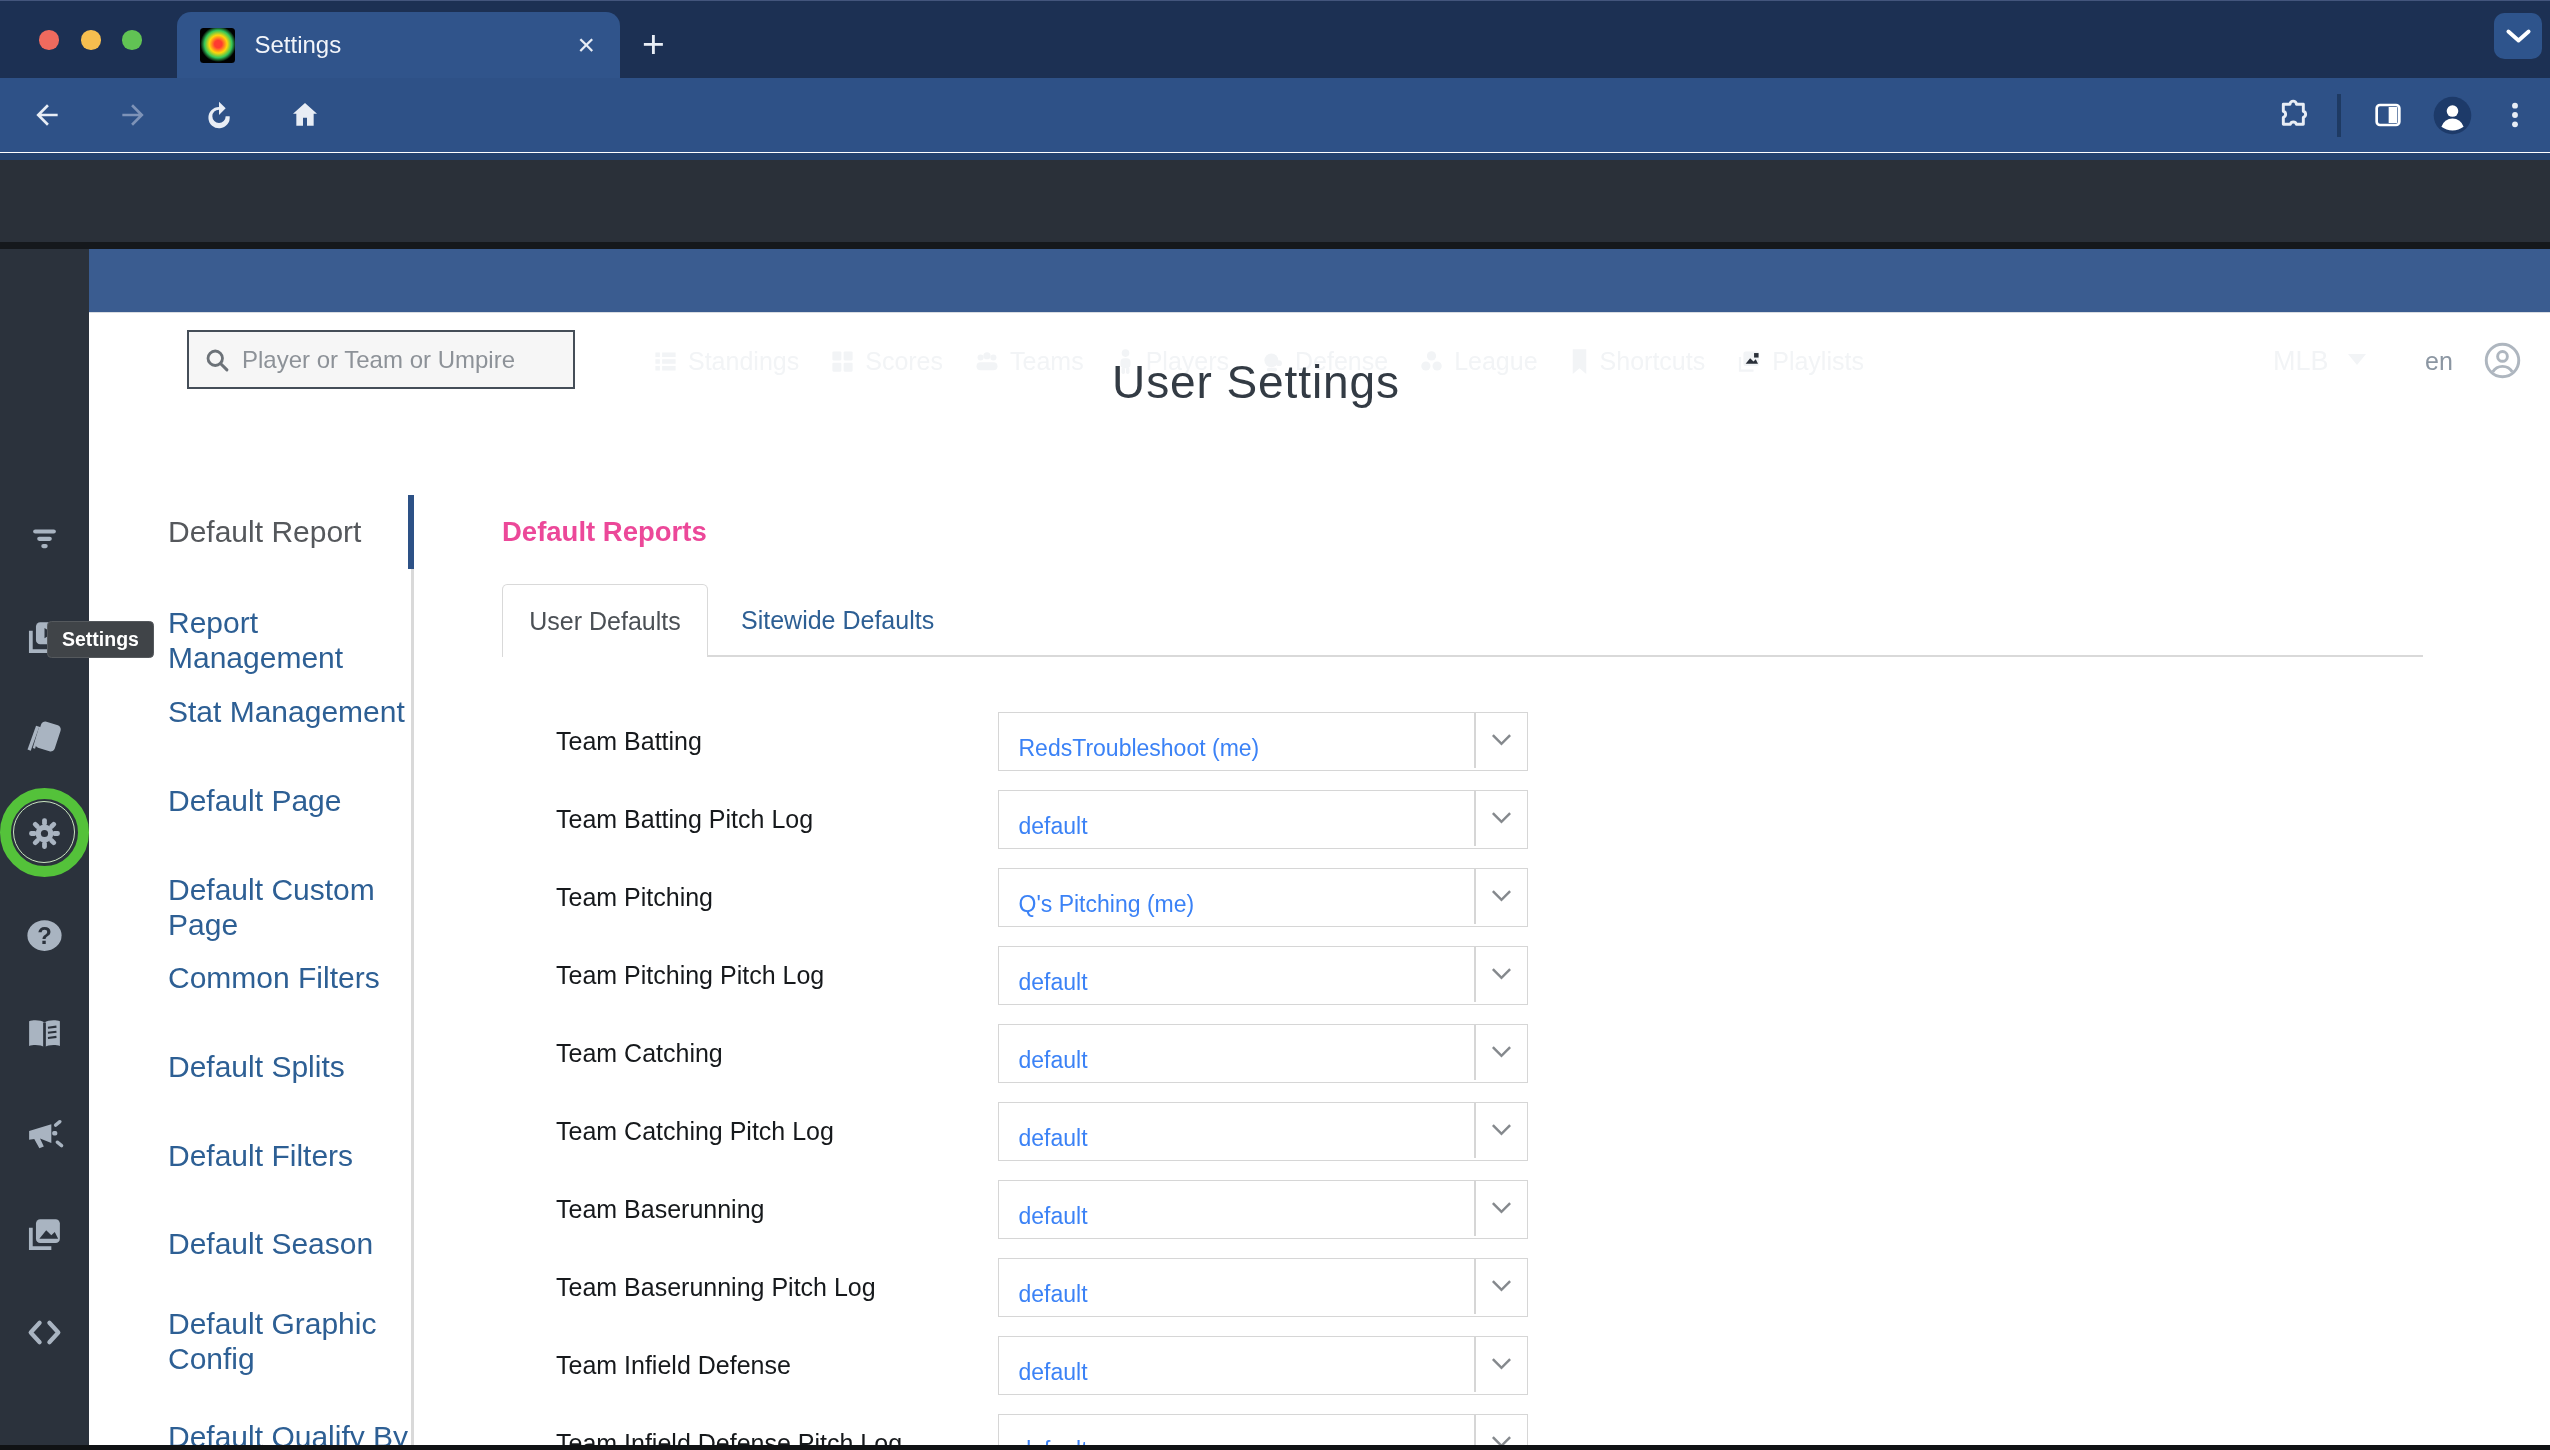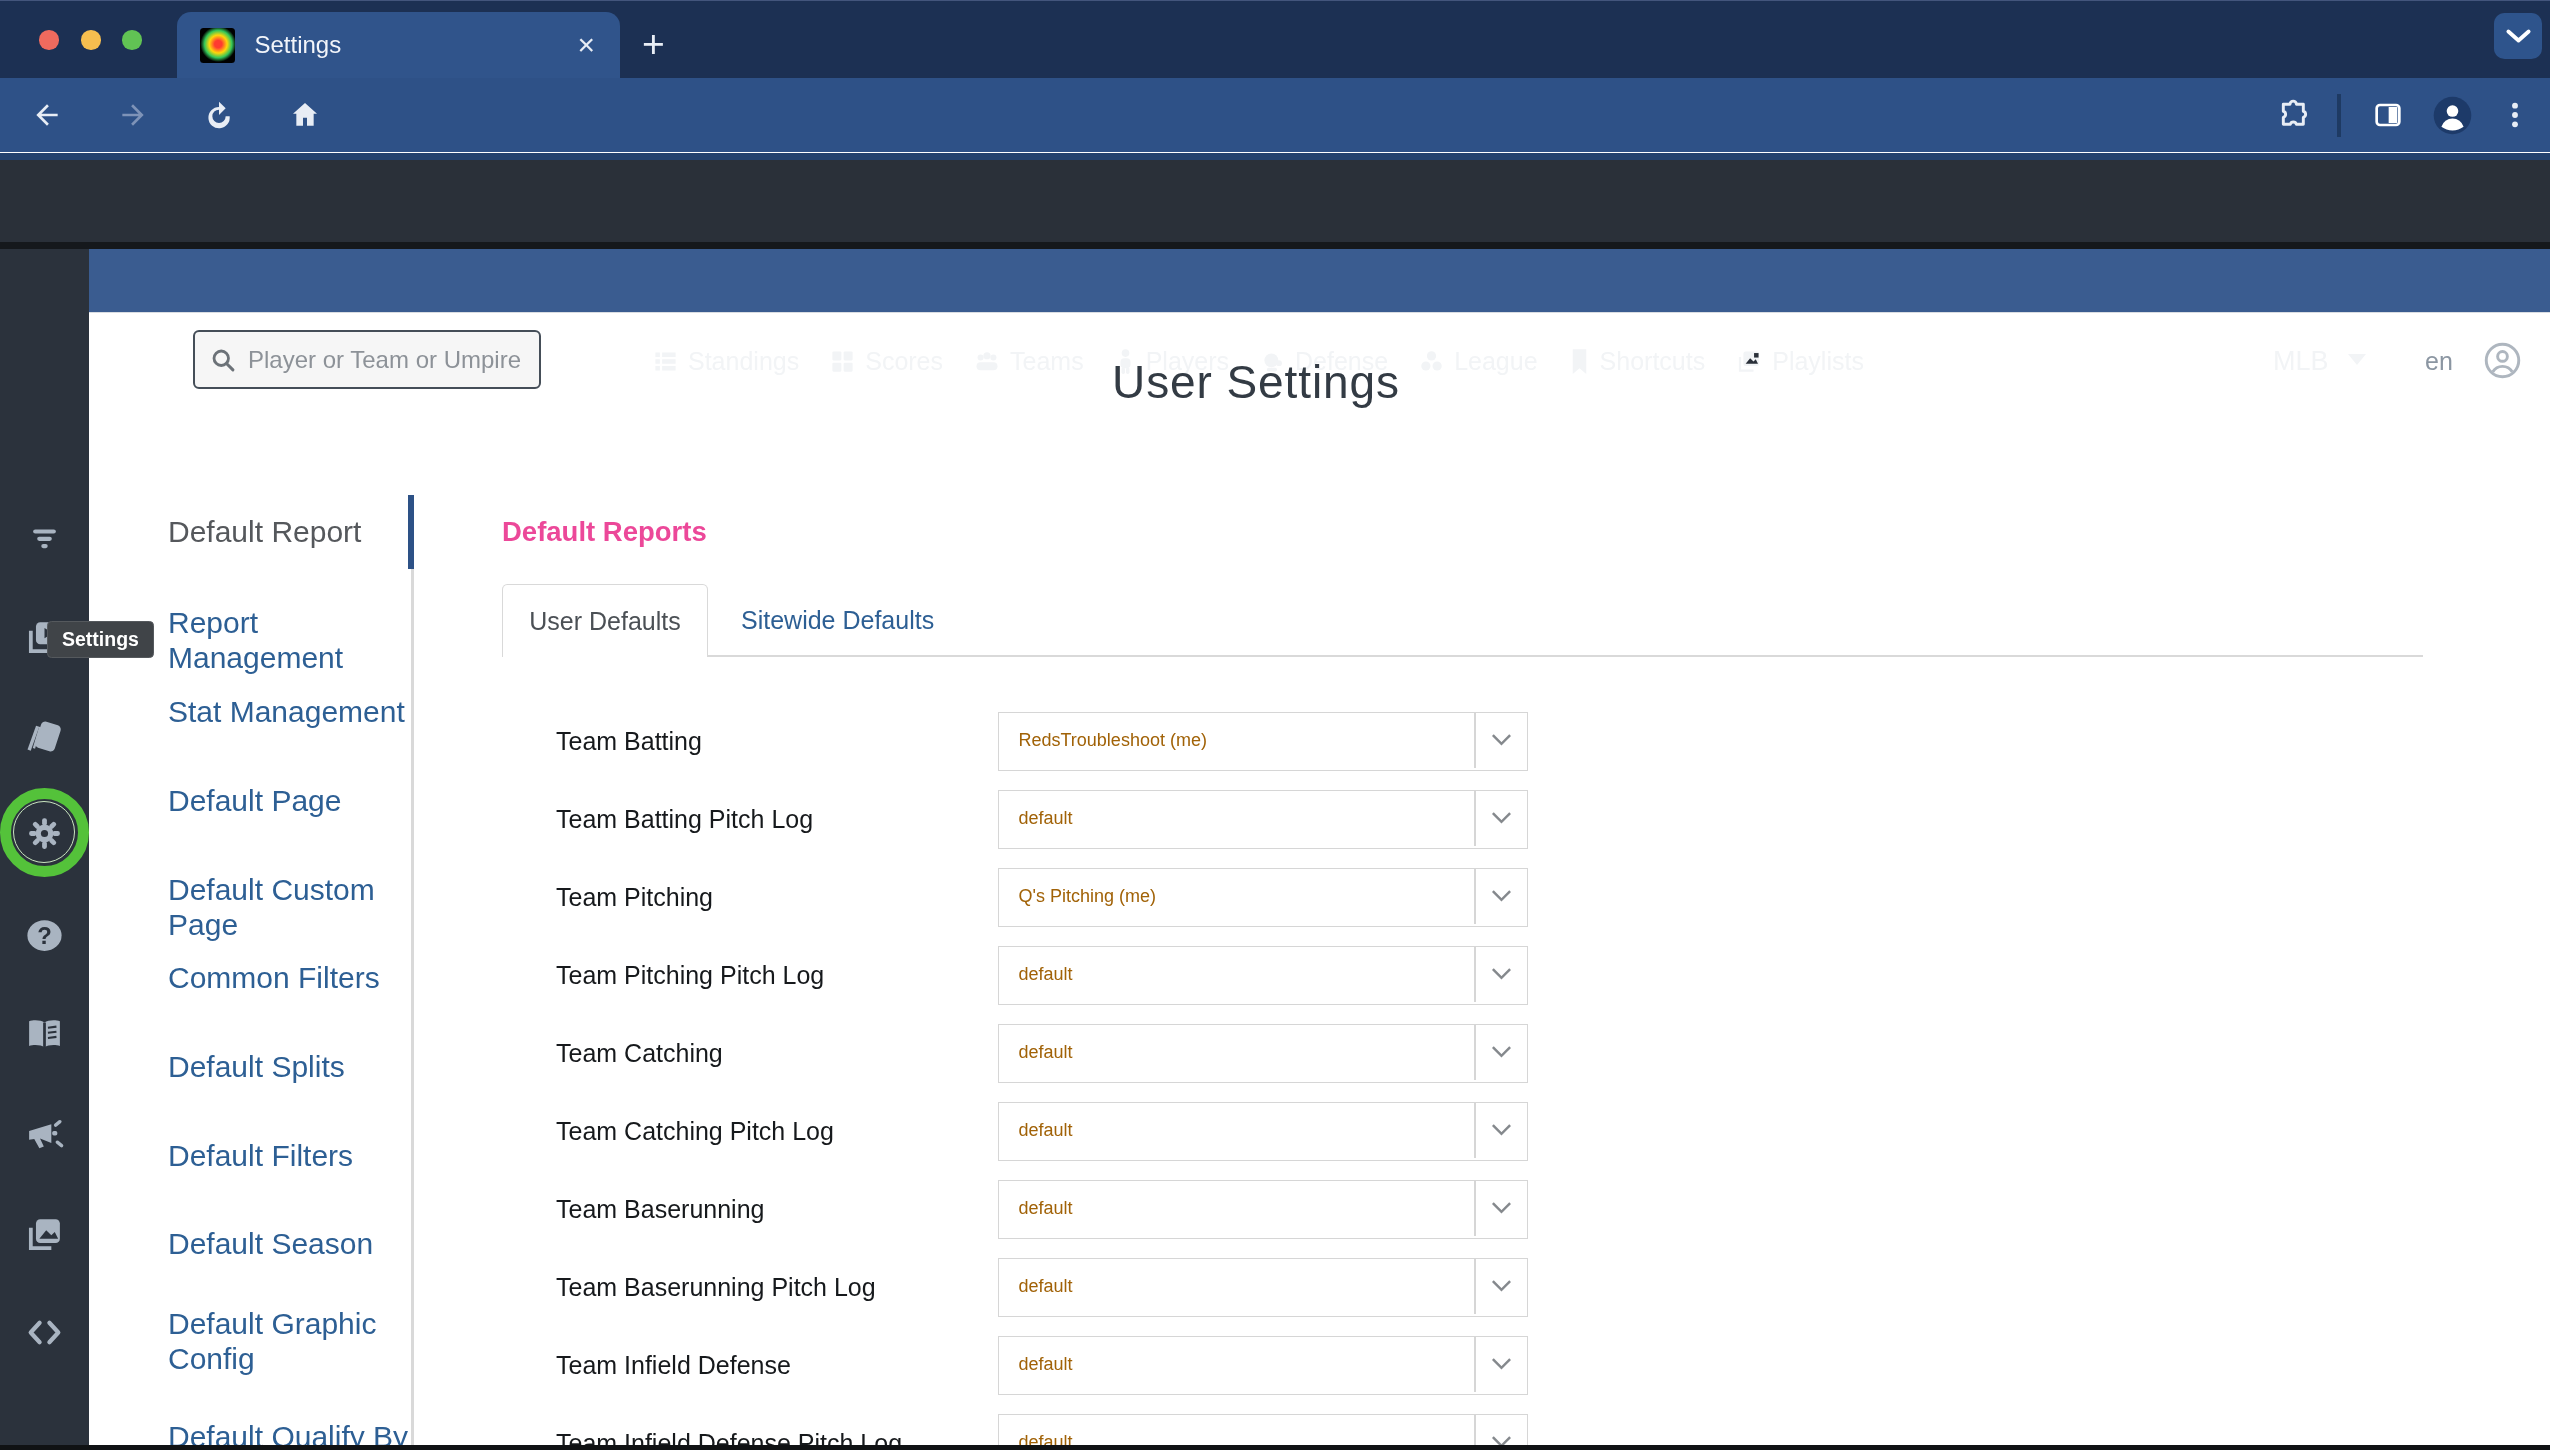--- a/index.html
+++ b/index.html
@@ -28,22 +28,22 @@
             display:flex;align-items:center;justify-content:center;}
   .url{margin-left:18px;font-size:25px;white-space:nowrap;overflow:hidden;flex:1;}
   .url .host{color:#f1f4f8;}
   .url .path{color:#9fb0ce;}
   .chrome-edge{left:0;top:153px;width:2550px;height:7px;background:#24426e;}
 
   
   .navbar{left:0;top:160px;width:2550px;height:82px;background:#2a3039;border-bottom:8px solid #15181c;}
   .brand{left:12.4px;top:163px;width:160px;text-align:center;}
   .brand-text{color:#fff;font-size:21px;font-weight:bold;letter-spacing:3.5px;margin-top:1.8px;}
-  .search{left:193px;top:170px;width:348px;height:59px;background:#f6f6f6;border:2.7px solid #454e58;
-          border-radius:6px;display:flex;align-items:center;box-sizing:border-box;}
+  .search{left:187px;top:170px;width:388px;height:59px;background:#f6f6f6;border:2.7px solid #454e58;
+          border-radius:0;display:flex;align-items:center;box-sizing:border-box;}
   .search input{border:none;outline:none;background:transparent;font-size:24px;color:#333;
                 font-family:"Liberation Sans",sans-serif;width:293px;}
   .search input::placeholder{color:#8d9298;}
   .navitems{left:652px;top:160px;height:82px;display:flex;align-items:center;gap:30px;}
   .navitem{display:flex;align-items:center;gap:9px;color:#f2f4f6;font-size:25px;}
   .nav-right-label{top:160px;height:82px;display:flex;align-items:center;color:#f2f4f6;font-size:27px;}
   .caret{width:0;height:0;border-left:9.8px solid transparent;border-right:9.8px solid transparent;
          border-top:11.5px solid #f2f4f6;}
   .lang{color:#8b96a2;font-size:25px;}
 
@@ -68,21 +68,21 @@
   .section-title{left:502px;top:516px;font-size:27.5px;font-weight:bold;color:#ec4899;}
   .tab-underline{left:502px;top:655px;width:1921px;height:1.8px;background:#d9d9d9;}
   .deftab{left:502px;top:584px;width:206px;height:73px;background:#fff;box-sizing:border-box;
           border:1.8px solid #d9d9d9;border-bottom:none;border-radius:5.3px 5.3px 0 0;z-index:2;
           display:flex;align-items:center;justify-content:center;font-size:25px;color:#4b5055;}
   .deftab2{left:709px;top:584px;height:73px;display:flex;align-items:center;padding-left:32px;
            font-size:25px;color:#2d5f94;}
   .frm-label{left:556px;width:426px;height:59px;line-height:59px;font-size:25px;color:#16191c;}
   .select{left:998px;width:530px;height:59px;background:#fff;box-sizing:border-box;
           border:1.8px solid #d6d6d6;}
-  .select .val{position:absolute;left:19.5px;top:0;height:55px;line-height:55px;font-size:18px;color:#a16207;white-space:nowrap;}
+  .select .val{position:absolute;left:19.5px;top:8px;height:55px;line-height:55px;font-size:23px;color:#3b82f6;white-space:nowrap;}
   .select .div{position:absolute;right:51px;top:0;width:1.8px;height:55px;background:#d6d6d6;}
   .select .chev{position:absolute;right:14px;top:19.5px;}
   .bottom-edge{left:0;top:1445px;width:2550px;height:5.3px;background:#101214;}
 
   svg{display:block;}
 </style>
 </head>
 <body>
 
 <div class="stage">

